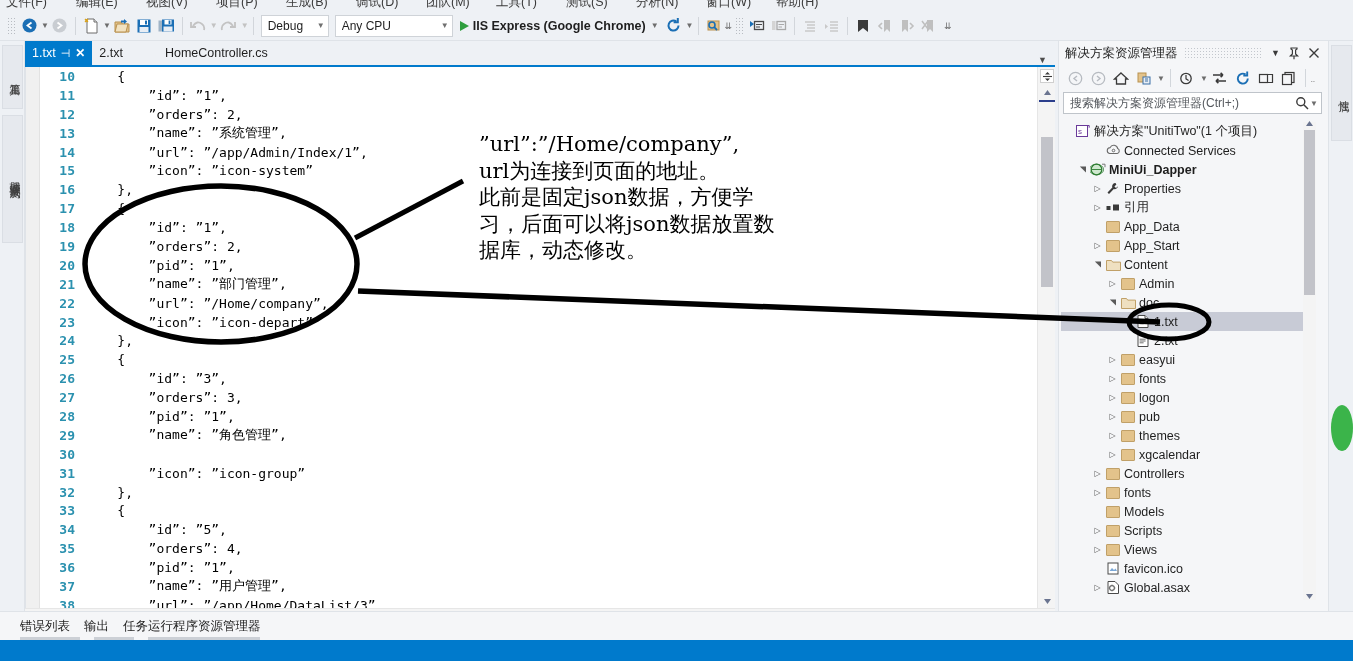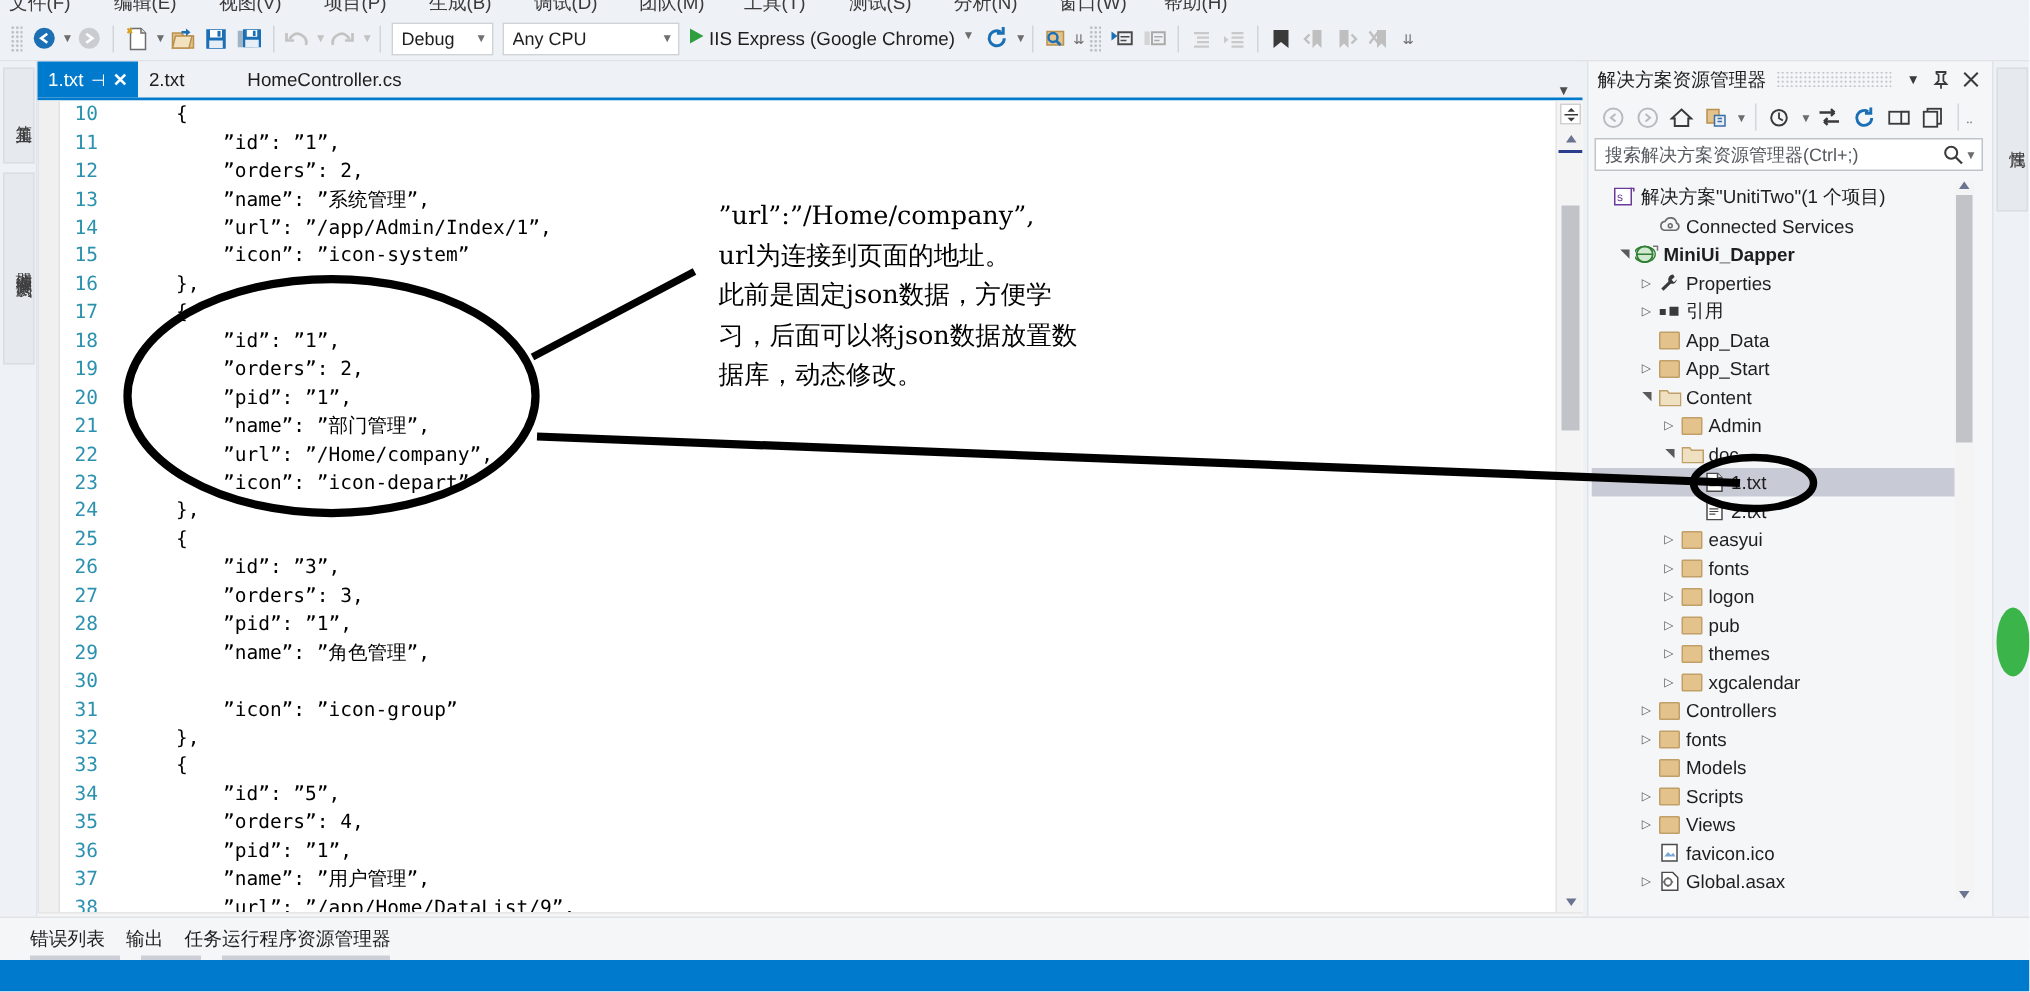--- a/index.html
+++ b/index.html
@@ -38,22 +38,22 @@
   .tsep { width: 1px; height: 18px; background: #d2d6db; margin: 0 4px; }
   .caret { font-size: 8px; color: #6d6d6d; margin-left: 1px; }
   .caretdis { font-size: 8px; color: #c3c3c3; margin-left: 1px; }
   .combo {
     height: 22px; border: 1px solid #cfd3d8; background: #fff;
     display: flex; align-items: center; justify-content: space-between;
     padding: 0 3px 0 6px; font-size: 12px; color: #1e1e1e; margin: 0 3px;
   }
   .combo .cv { white-space: nowrap; overflow: hidden; }
   .combo .ca { font-size: 8px; color: #707070; padding-left: 6px; }
-  .runbtn { display: flex; align-items: flex-start; gap: 4px; padding: 0 4px;
-    font-size: 12.5px; color: #1e1e1e; white-space: nowrap; }
+  .runbtn { display: flex; align-items: center; gap: 4px; padding: 0 4px;
+    font-size: 12.5px; color: #1e1e1e; white-space: nowrap; font-weight: bold; }
   .playtri { width: 0; height: 0; border-left: 9px solid #2e9e3e;
     border-top: 5.5px solid transparent; border-bottom: 5.5px solid transparent; }
   .dblarrow { font-size: 9px; color: #6d6d6d; }
   .vsmall { font-size: 8px; color: #6d6d6d; }
   svg { display: block; }
 
   
   .leftdock {
     position: absolute; left: 0; top: 41px; width: 25px; height: 591px;
     background: #eef1f5; border-right: 1px solid #dfe3e8;
@@ -89,22 +89,22 @@
   }
   .marginbar {
     position: absolute; left: 0; top: 0; width: 14px; height: 100%;
     background: #f0f0f0; border-right: 1px solid #e2e2e2;
   }
   .codearea {
     position: absolute; left: 14px; top: 0; right: 18px; bottom: 0;
     font-family: "DejaVu Sans Mono", monospace; font-size: 13px;
   }
   .cline { height: 18.9px; display: flex; align-items: center; white-space: pre; }
-  .lnum { width: 46px; text-align: center; color: #2b91af; padding-right: 11px;
-    font-size: 13px; flex: none; }
+  .lnum { width: 46px; text-align: right; color: #2b91af; padding-right: 11px;
+    font-size: 13px; flex: none; font-weight: bold; }
   .ctext { color: #000000; font-size: 13px; }
 
   
   .vscroll {
     position: absolute; right: 0; top: 0; width: 18px; height: 541px;
     background: #f4f4f4; border-left: 1px solid #e6e6e6;
   }
   .vs-split { position: absolute; top: 2px; left: 2px; width: 14px; height: 14px;
     background: #ffffff; border: 1px solid #cfcfcf;
     display:flex; align-items:center; justify-content:center; }
@@ -201,21 +201,21 @@
     position: absolute; left: 0; bottom: 0; width: 1353px; height: 21px;
     background: #007acc;
   }
   .bthandle { position:absolute; bottom: 21px; height:3px; background:#ccd0d6; }
 
   
   .anno { position: absolute; left: 0; top: 0; width: 1353px; height: 661px;
     pointer-events: none; }
   .annotext {
     position: absolute; left: 479px; top: 131px; width: 350px;
-    font-family: "DejaVu Serif", serif; font-size: 17px; line-height: 26.5px;
+    font-family: "DejaVu Serif", serif; font-size: 21px; line-height: 26.5px;
     color: #000000; white-space: pre-wrap;
   }
   .greenblob { position: absolute; right: 0; top: 405px; width: 22px; height: 46px;
     border-radius: 50%; background: #3bb44a; }
 </style>
 </head>
 <body>
 
 <div id="app">
 
@@ -433,21 +433,21 @@
         <div class="cline"><span class="lnum">28</span><span class="ctext">        ”pid”: ”1”,</span></div>
         <div class="cline"><span class="lnum">29</span><span class="ctext">        ”name”: ”角色管理”,</span></div>
         <div class="cline"><span class="lnum">30</span></div>
         <div class="cline"><span class="lnum">31</span><span class="ctext">        ”icon”: ”icon-group”</span></div>
         <div class="cline"><span class="lnum">32</span><span class="ctext">    },</span></div>
         <div class="cline"><span class="lnum">33</span><span class="ctext">    {</span></div>
         <div class="cline"><span class="lnum">34</span><span class="ctext">        ”id”: ”5”,</span></div>
         <div class="cline"><span class="lnum">35</span><span class="ctext">        ”orders”: 4,</span></div>
         <div class="cline"><span class="lnum">36</span><span class="ctext">        ”pid”: ”1”,</span></div>
         <div class="cline"><span class="lnum">37</span><span class="ctext">        ”name”: ”用户管理”,</span></div>
-        <div class="cline"><span class="lnum">38</span><span class="ctext">        ”url”: ”/app/Home/DataList/9”,</span></div>
+        <div class="cline"><span class="lnum">38</span><span class="ctext">        ”url”: ”/app/Home/DataList/3”,</span></div>
       </div>
     <div class="vscroll">
       <div class="vs-split">
         <svg width="11" height="11" viewBox="0 0 11 11">
             <path d="M5.5 1 L3 3.5 h5z" fill="#3a3a3a"></path>
             <path d="M1 5.5 h9" stroke="#3a3a3a" stroke-width="1.1"></path>
             <path d="M5.5 10 L3 7.5 h5z" fill="#3a3a3a"></path>
           </svg>
       </div>
       <div class="vs-up">

